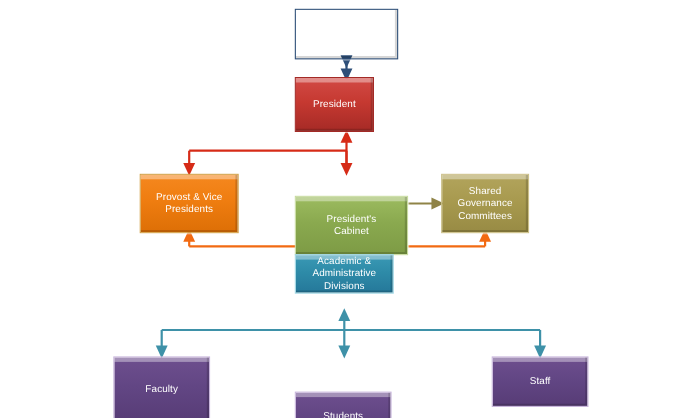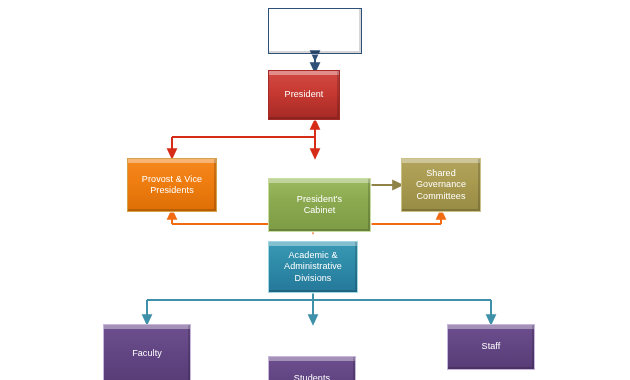--- a/index.html
+++ b/index.html
@@ -185,21 +185,21 @@
     <span class="node-label">President's
 Cabinet</span>
   </div>
 
   <div class="node n-shared" style="left:401px;top:158px;width:80px;height:54px;">
     <span class="node-label">Shared
 Governance
 Committees</span>
   </div>
 
-  <div class="node n-divisions" style="left:268px;top:231px;width:90px;height:52px;margin-top:10px;">
+  <div class="node n-divisions" style="left:268px;top:231px;width:90px;height:36px;">
     <span class="node-label">Academic &amp;
 Administrative
 Divisions</span>
   </div>
 
   <div class="node n-purple" style="left:103px;top:324px;width:88px;height:60px;">
     <span class="node-label">Faculty</span>
   </div>
 
   <div class="node n-purple" style="left:268px;top:324px;width:88px;height:46px;margin-top:32px;">

